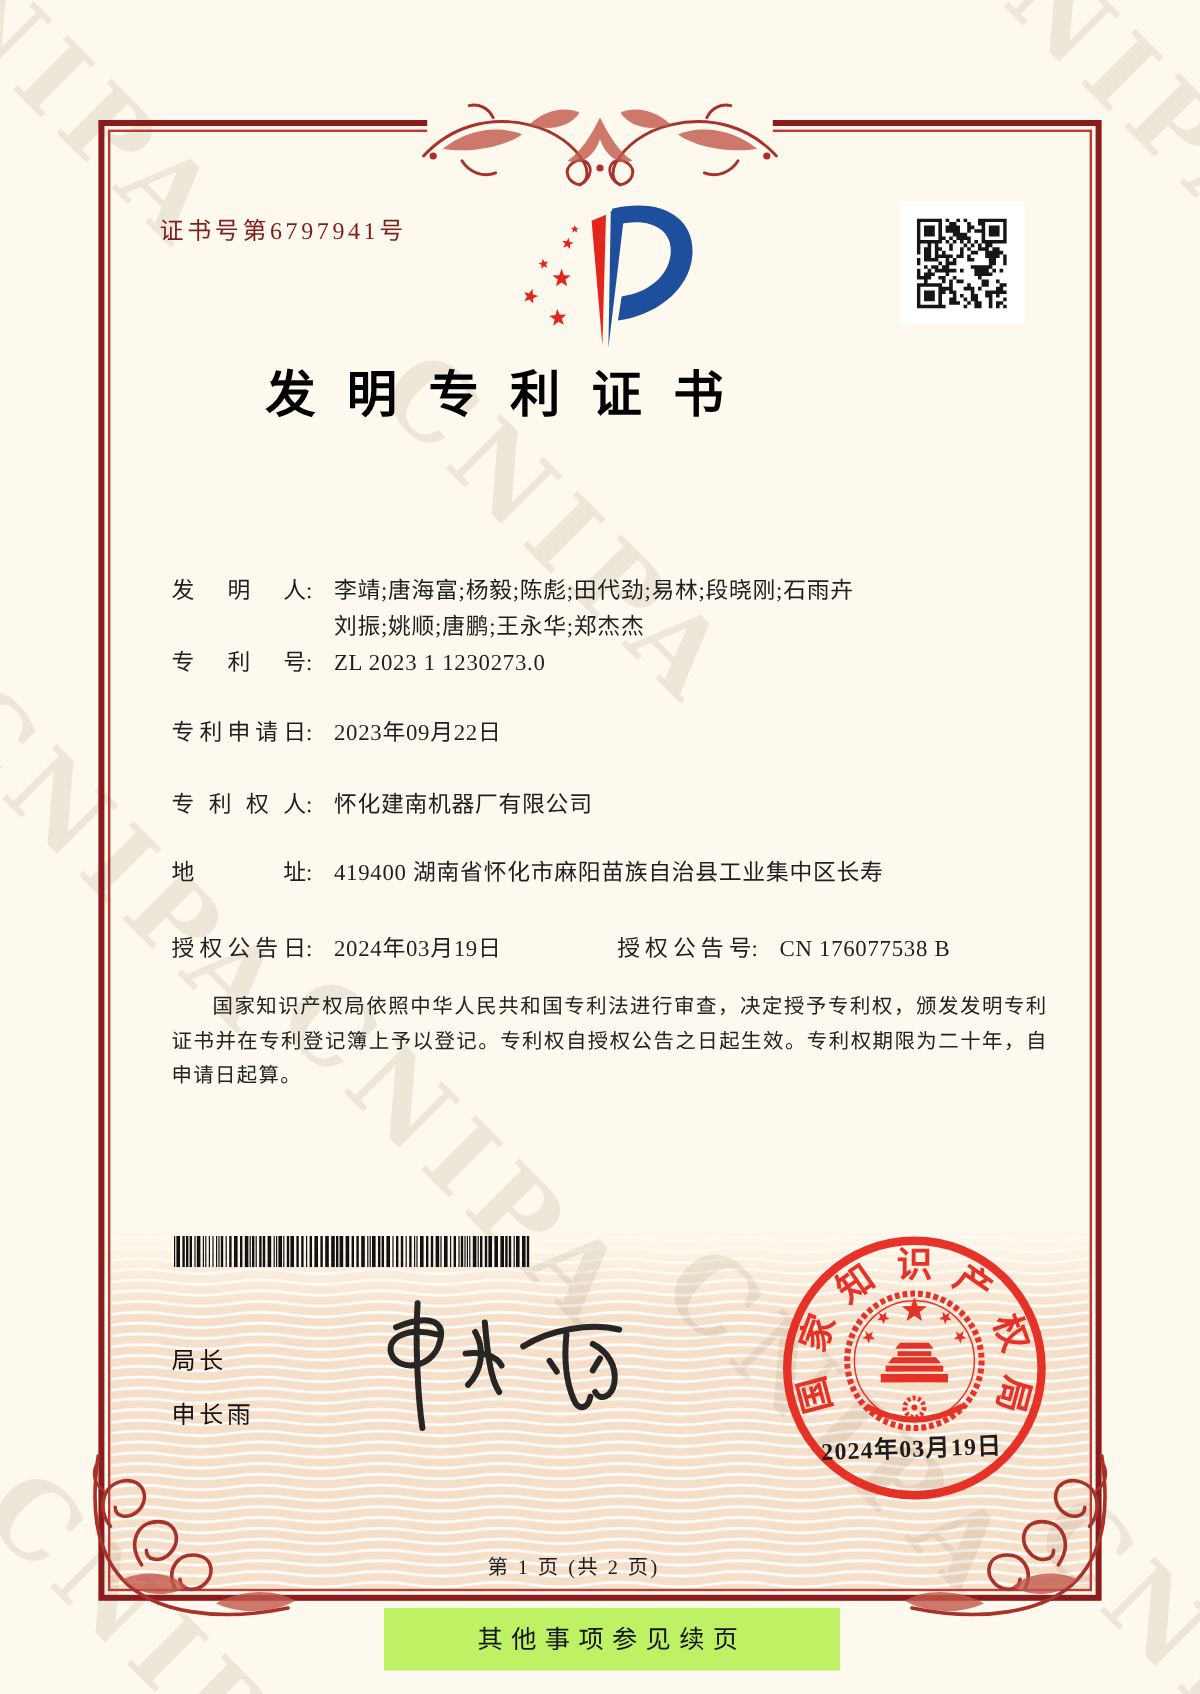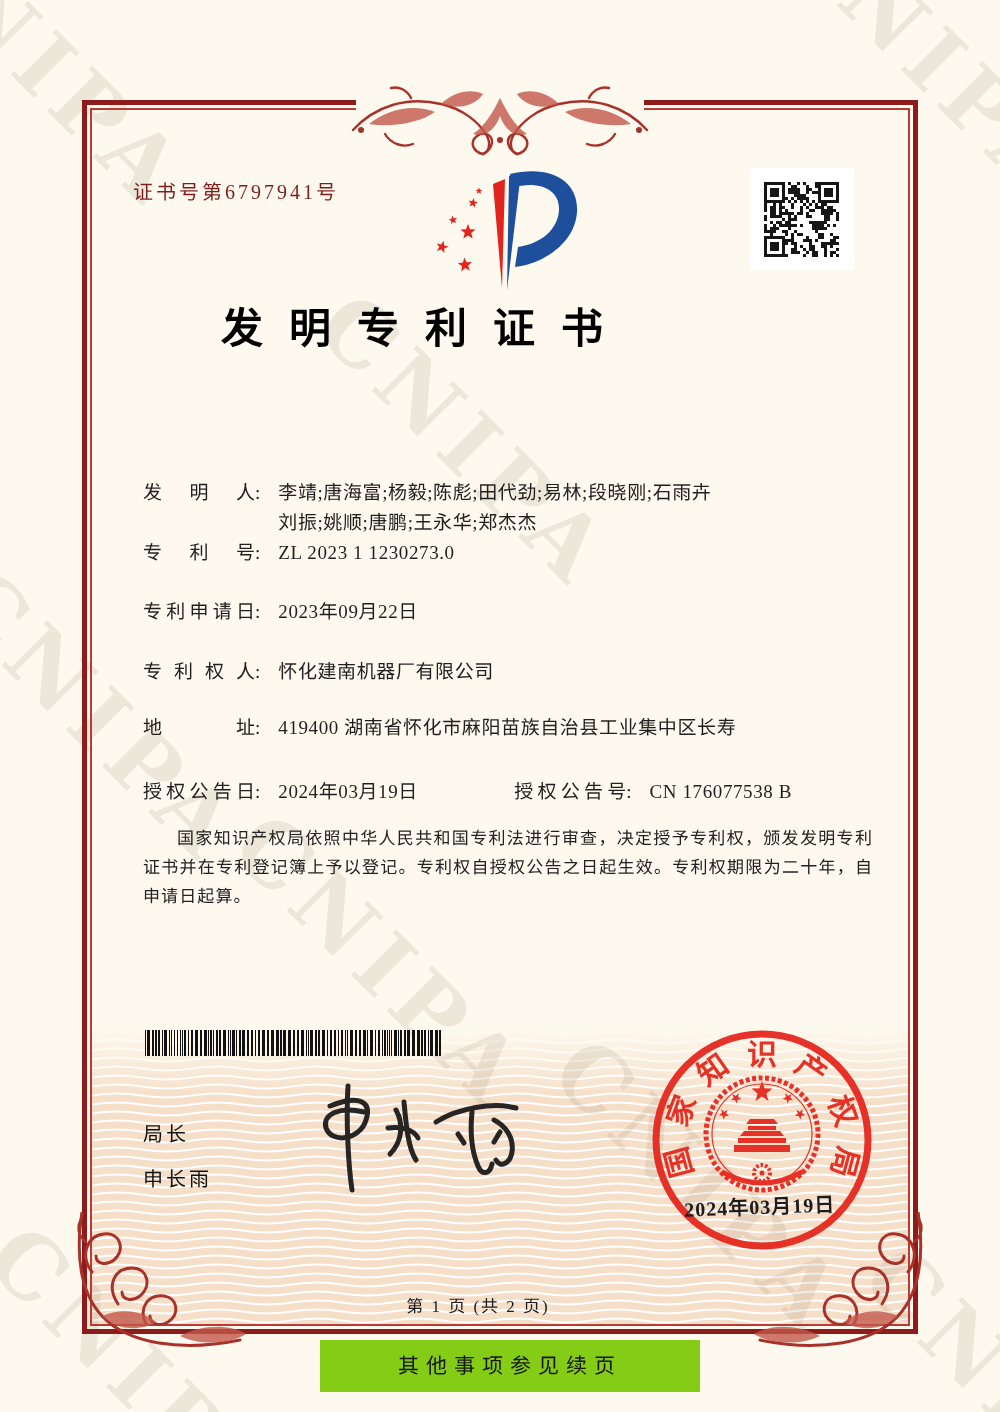--- a/index.html
+++ b/index.html
@@ -48,21 +48,21 @@
   .sig-role{top:1118px;}
   .sig-name{top:1163px;}
   .signature{position:absolute;left:268px;top:1068px;}
   .seal{position:absolute;left:646px;top:1024px;z-index:7;mix-blend-mode:multiply;opacity:.95;}
   .ring-ch{font:bold 30px "DejaVu Serif",serif;fill:#e5271d;text-anchor:middle;}
   .seal-date{font:bold 20px "Liberation Serif",serif;fill:#101010;text-anchor:middle;letter-spacing:1px;}
   .sr{fill:#e5271d;}
   .srs{stroke:#e5271d;fill:none;}
   .page-no{position:absolute;left:70px;top:1292px;width:816px;text-align:center;
            font-size:17px;color:#1c1c1c;letter-spacing:2px;z-index:6;}
-  .footer-note{position:absolute;left:320px;top:1340px;width:380px;height:52px;background:#84cc16;
+  .footer-note{position:absolute;left:320px;top:1340px;width:380px;height:52px;background:#bef264;
            text-align:center;line-height:52px;font-size:21px;letter-spacing:7px;color:#151515;z-index:6;}
 </style>
 </head>
 <body>
 
 <div class="wm" style="left:40px;top:60px">CNIPA</div>
 <div class="wm" style="left:930px;top:55px">CNIPA</div>
 <div class="wm" style="left:465px;top:440px">CNIPA</div>
 <div class="wm" style="left:95px;top:715px">CNIPA</div>
 <div class="wm" style="left:380px;top:960px">CNIPA</div>

